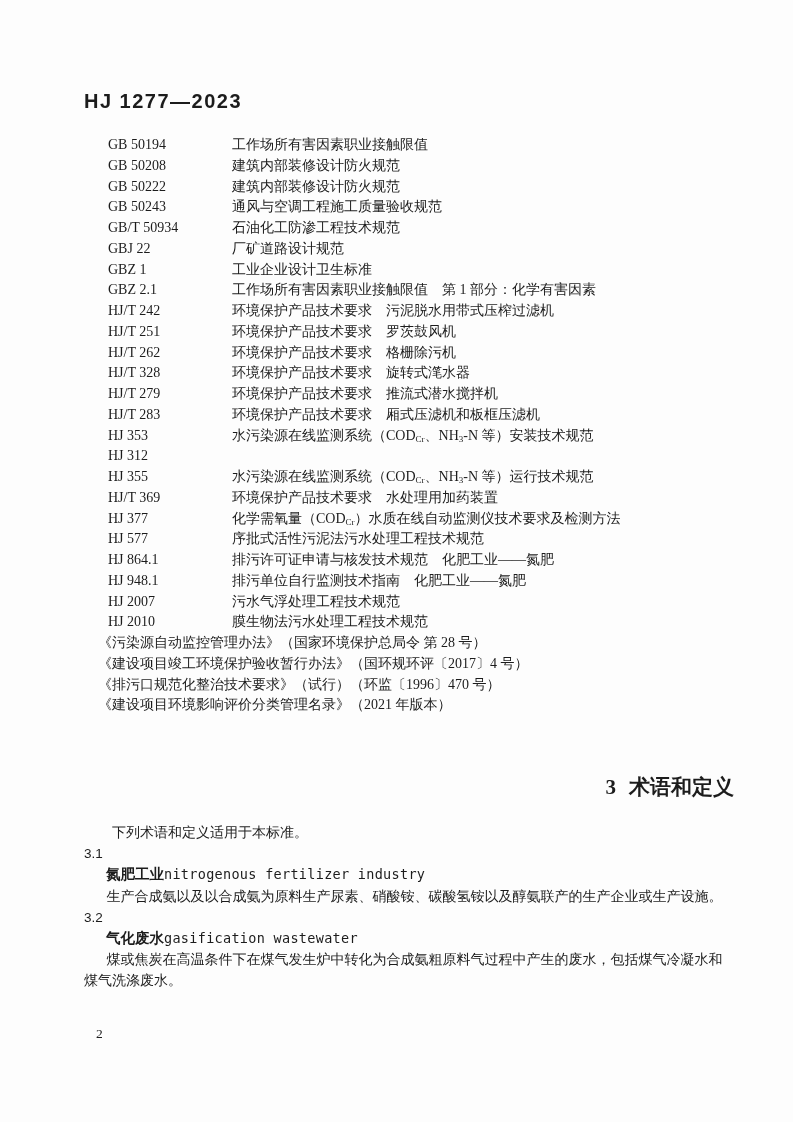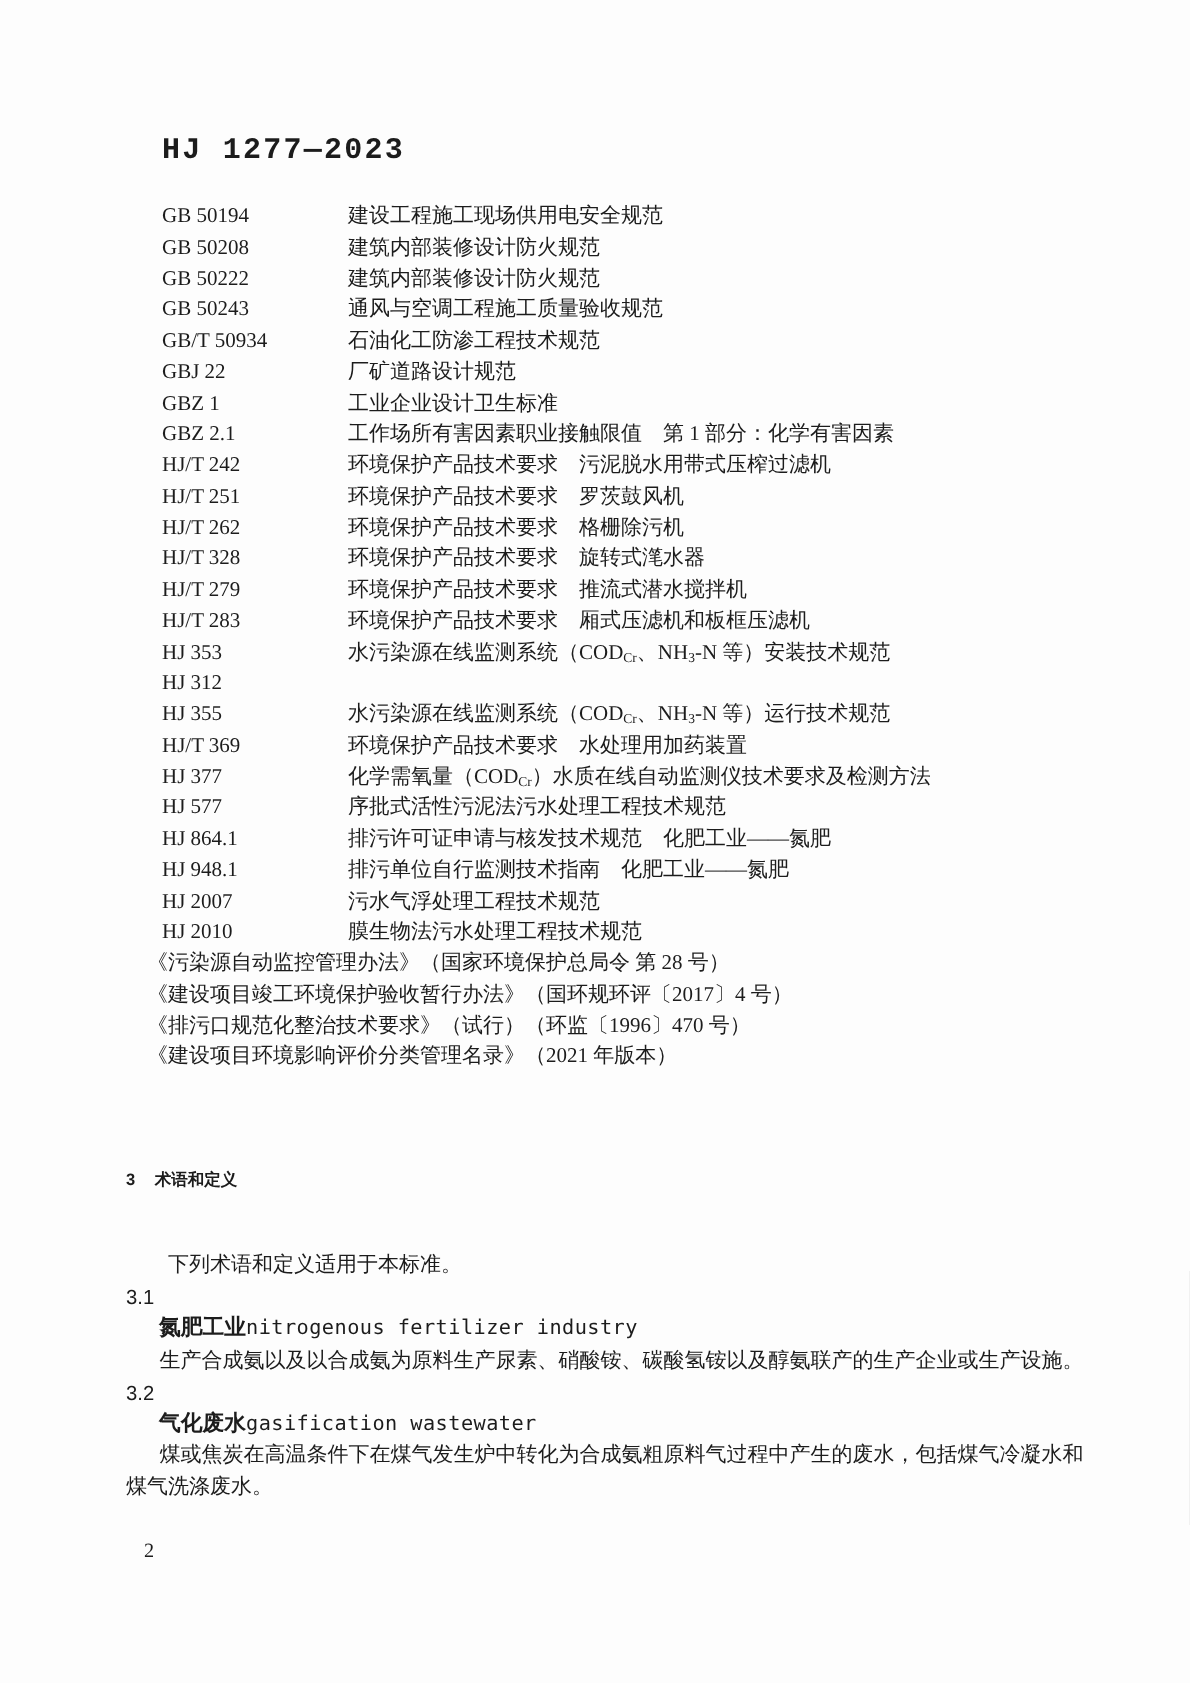--- a/index.html
+++ b/index.html
@@ -7,45 +7,44 @@
     position:relative;
     width:793px; height:1122px;
     margin:0 auto;
     background:#fdfdfd;
     color:#1c1c1c;
     font-family:"Liberation Serif","DejaVu Serif",serif;
     overflow:hidden;
   }
   .doc-header {
     position:absolute; left:84px; top:91px;
-    font-family:Liberation Mono, monospace;
+    font-family:Liberation Sans, sans-serif;
     font-weight:bold; font-size:20px; letter-spacing:1.5px;
     line-height:20px;
-    margin-left:24px;
   }
   .ref-list {
     position:absolute; left:98px; top:135px;
     font-size:14px;
   }
   .ref-row { display:flex; height:20.75px; line-height:20.75px; white-space:nowrap; }
   .ref-code { margin-left:10px; flex:0 0 124px; }
   .ref-title { flex:1; }
   .ref-note { height:20.75px; line-height:20.75px; white-space:nowrap; }
   .ref-title sub { font-size:9px; line-height:0; vertical-align:-2px; }
 
   .terms {
     position:absolute; left:84px; top:777px; width:650px;
     font-size:14px;
   }
   .terms-heading {
-    font-family:Liberation Sans, sans-serif;
-    font-weight:bold; font-size:11px; line-height:20px;
+    font-family:Liberation Serif, serif;
+    font-weight:bold; font-size:21px; line-height:20px;text-align:right;
   }
   .terms-heading .sec-num { margin-right:13px; }
-  .terms-intro { margin:36px 0 0 0; text-indent:2em; line-height:21.2px; }
+  .terms-intro { margin:25px 0 0 0; text-indent:2em; line-height:21.2px; }
   .term-item { margin:0; }
   .term-num {
     font-family:"Liberation Sans","DejaVu Sans",sans-serif;
     font-size:13.5px; line-height:21.2px;
   }
   .term-line { line-height:21.2px; padding-left:22px; white-space:nowrap; }
   .term-zh {
     font-family:"Liberation Sans","DejaVu Sans",sans-serif;
     font-weight:bold; font-size:14.5px;
   }
@@ -62,21 +61,21 @@
 </head>
 <body>
 
 <div class="page">
 
   <div class="doc-header">HJ 1277—2023</div>
 
   <div class="ref-list" id="refList">
   <div class="ref-row">
     <span class="ref-code">GB 50194</span>
-    <span class="ref-title"><span>建设工程施工现场供用电安全规范</span></span>
+    <span class="ref-title"><span>工作场所有害因素职业接触限值</span></span>
   </div>
 
   <div class="ref-row">
     <span class="ref-code">GB 50208</span>
     <span class="ref-title"><span>建筑内部装修设计防火规范</span></span>
   </div>
 
   <div class="ref-row">
     <span class="ref-code">GB 50222</span>
     <span class="ref-title"><span>建筑内部装修设计防火规范</span></span>

